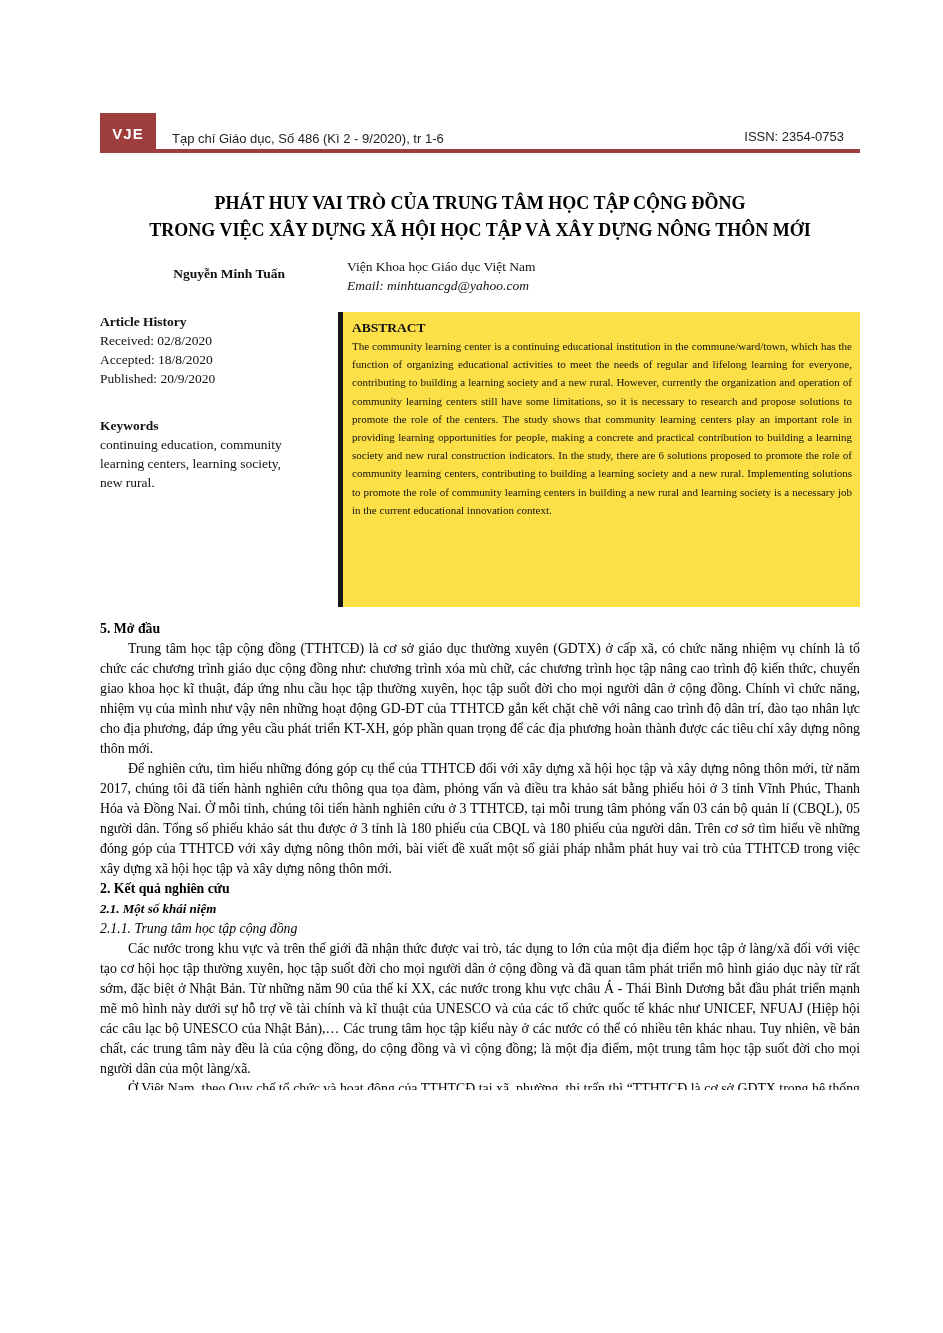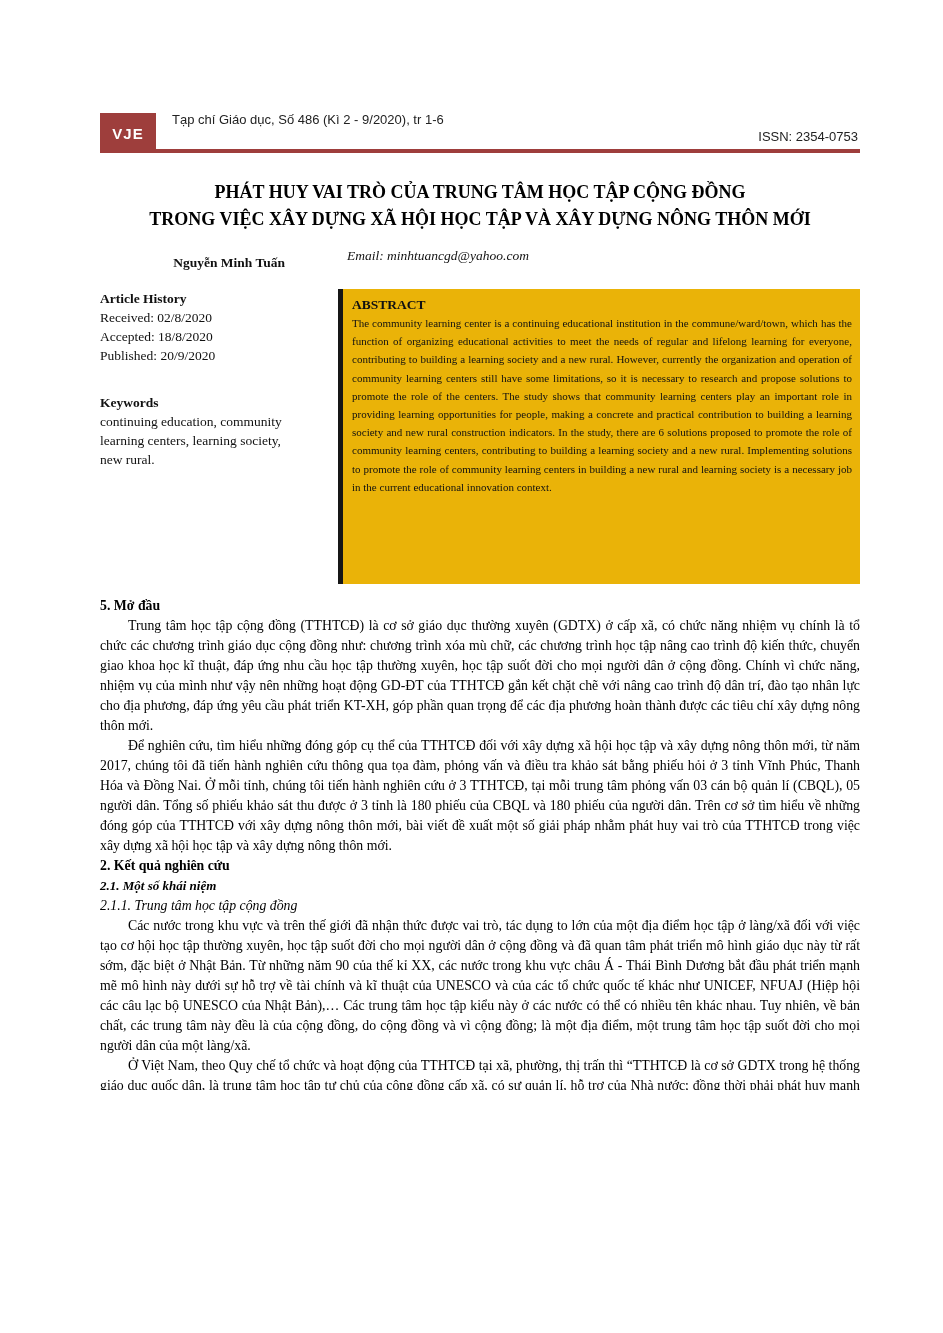--- a/index.html
+++ b/index.html
@@ -24,33 +24,33 @@
     color: #fff;
     display: flex; align-items: center; justify-content: center;
     font-weight: bold; font-size: 15px; letter-spacing: 1px;
     font-family: "Liberation Sans", sans-serif;
   }
   .hdr-rule {
     position: absolute; left: 0; right: 0; bottom: 0;
     height: 4px; background: #9e3e3c;
   }
   .journal-info {
-    position: absolute; left: 72px; bottom: 26px;
+    position: absolute; left: 72px; bottom: 7px;
     font-size: 13px; color: #222;
     font-family: "Liberation Sans", sans-serif;
   }
   .issn {
-    position: absolute; right: 2px; bottom: 9px;
+    position: absolute; right: 16px; bottom: 9px;
     font-size: 13px; color: #222;
     font-family: "Liberation Sans", sans-serif;
   }
 
   
   .title {
-    margin-top: 26px;
+    margin-top: 37px;
     text-align: center;
     font-size: 18px;
     font-weight: bold;
     line-height: 27px;
     color: #000;
   }
 
   
   .two-col { display: flex; }
   .col-left  { width: 185px; flex: none; margin-right: 53px; }
@@ -60,21 +60,21 @@
   .author-name { font-weight: bold; padding-top: 7px; text-align: right; }
   .affil-block { padding-left: 9px; }
   .italic { font-style: italic; }
   .bold { font-weight: bold; }
 
   .meta-row { margin-top: 17px; }
   .meta-left { font-size: 13.5px; line-height: 19px; }
   .kw-heading { margin-top: 28px; }
 
   .abstract-box {
-    background: #eab308;
+    background: #fde047;
     border-left: 5px solid #161616;
     padding: 6px 8px 9px 9px;
     min-height: 295px;
   }
   .abstract-heading { font-size: 13.5px; font-weight: bold; line-height: 19px; }
   .abstract-text {
     font-size: 11px;
     line-height: 18.2px;
     text-align: justify;
   }
@@ -105,20 +105,21 @@
   </div>
 
   <div class="title">
     <div>PHÁT HUY VAI TRÒ CỦA TRUNG TÂM HỌC TẬP CỘNG ĐỒNG</div>
     <div>TRONG VIỆC XÂY DỰNG XÃ HỘI HỌC TẬP VÀ XÂY DỰNG NÔNG THÔN MỚI</div>
   </div>
 
   <div class="two-col author-row">
     <div class="col-left author-name">Nguyễn Minh Tuấn</div>
     <div class="col-right affil-block">
+      <div>Viện Khoa học Giáo dục Việt Nam</div>
       <div class="italic">Email: minhtuancgd@yahoo.com</div>
     </div>
   </div>
 
   <div class="two-col meta-row">
     <div class="col-left meta-left">
       <div class="bold">Article History</div>
       <div>Received: 02/8/2020</div>
       <div>Accepted: 18/8/2020</div>
       <div>Published: 20/9/2020</div>

